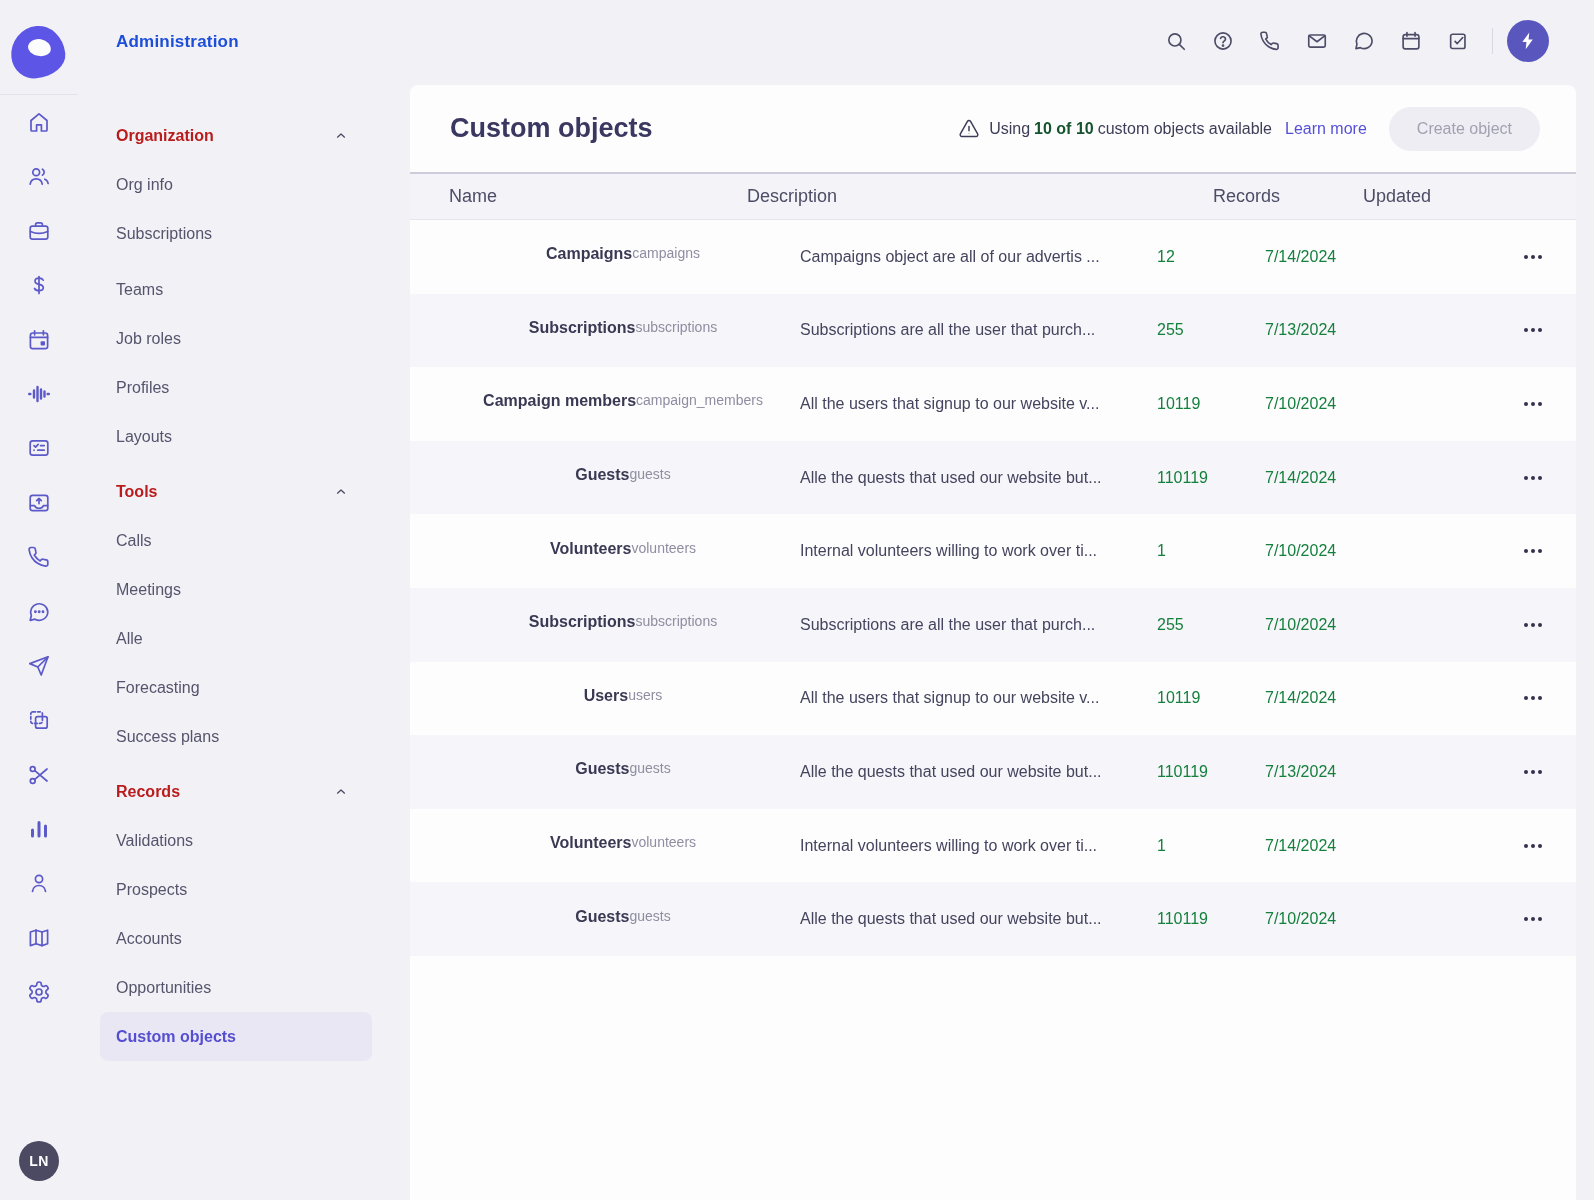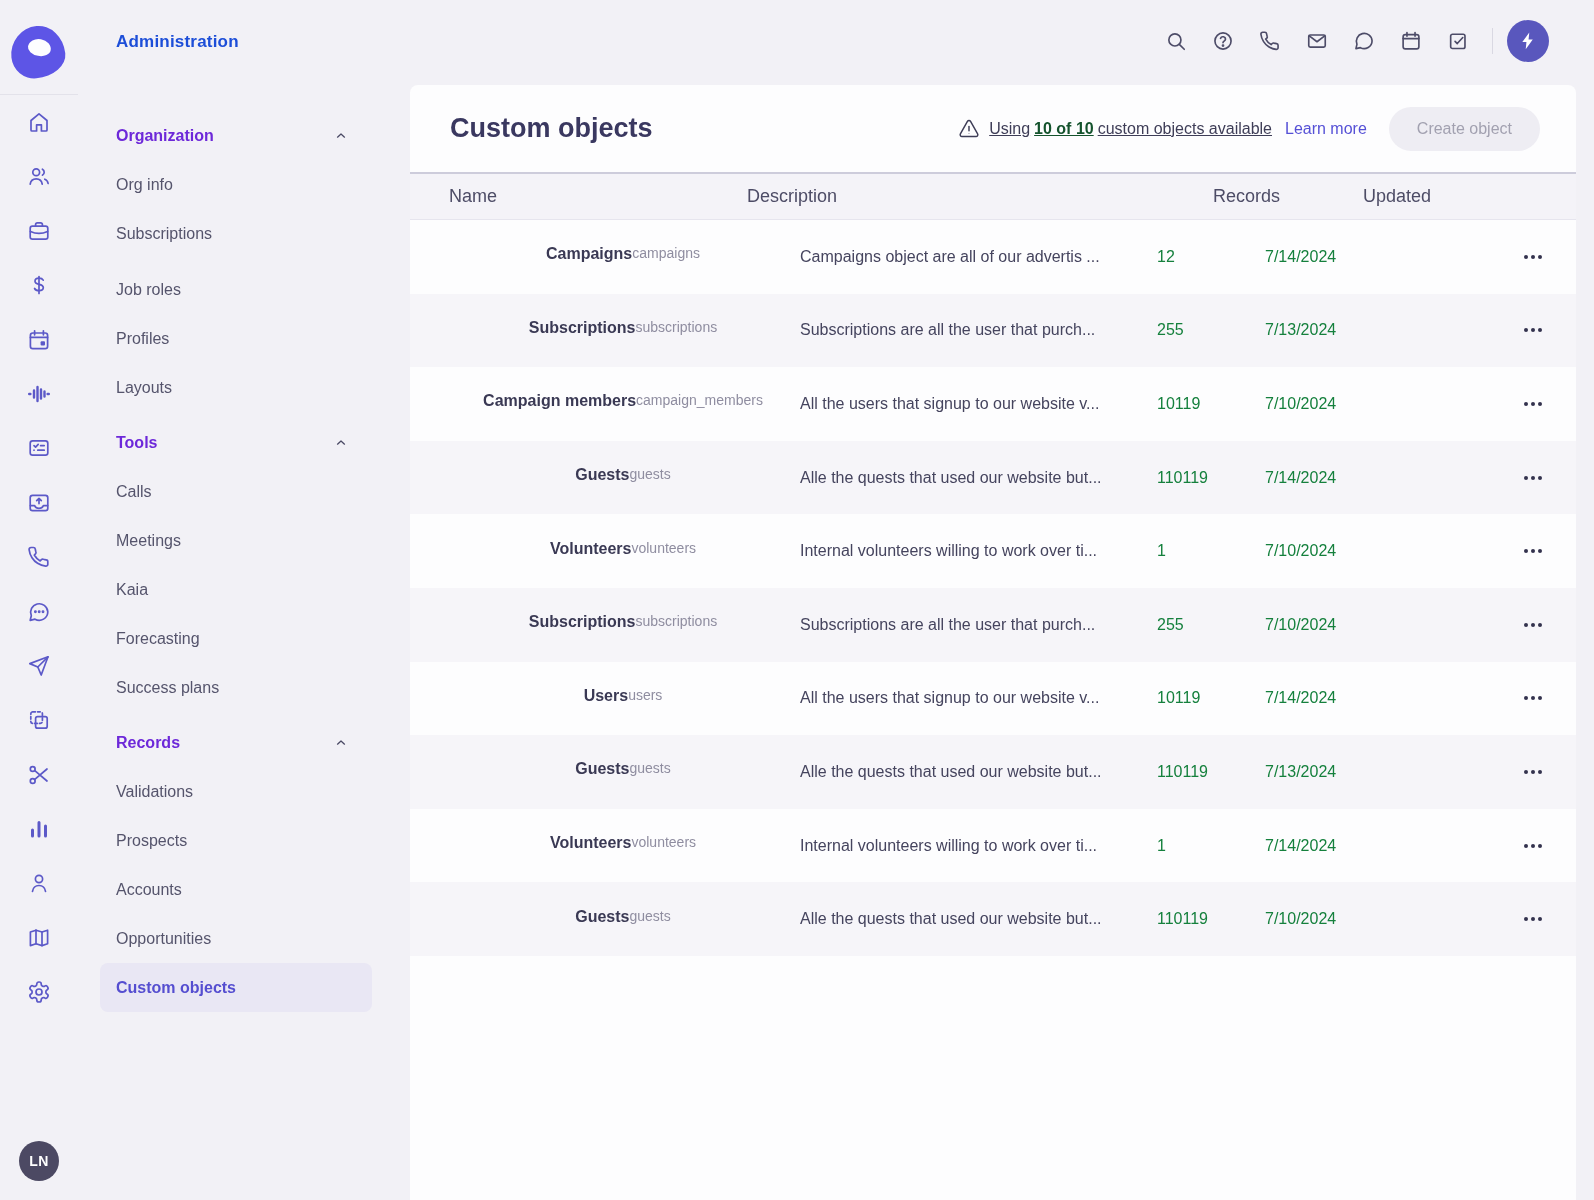--- a/index.html
+++ b/index.html
@@ -28,41 +28,41 @@
     background:#4c4963; color:#ffffff; font-size:14px; font-weight:700; letter-spacing:.5px;
     display:flex; align-items:center; justify-content:center; border:none; cursor:pointer; }
 
   
   .sidebar { position:absolute; left:78px; top:0; width:332px; }
   .app-title { margin:26px 0 0 38px; font-size:17px; line-height:32px; font-weight:700; color:#1d4ed8; letter-spacing:.2px; }
   .side-nav { margin-top:54px; }
   .side-section { margin-top:7px; }
   .side-section:first-child { margin-top:0; }
   .side-header { height:48px; display:flex; align-items:center; justify-content:space-between;
-    padding:0 62px 0 38px; color:#6d28d9; font-weight:700; font-size:16px; cursor:pointer; }
+    padding:0 62px 0 38px; color:#b91c1c; font-weight:700; font-size:16px; cursor:pointer; }
   .side-header .chev { color:#4a4964; display:flex; }
   .side-item { height:49px; display:flex; align-items:center; margin:0 38px 0 22px; padding-left:16px;
     border-radius:8px; font-size:16px; color:#55546c; cursor:pointer; background:transparent; }
   .side-item.selected { background:#e9e7f4; color:#554ed0; font-weight:700; }
 
   
   .topbar { position:absolute; top:20px; right:45px; display:flex; align-items:center; }
   .top-btn { width:40px; height:40px; margin-left:7px; display:flex; align-items:center; justify-content:center;
     background:none; border:none; color:#4d4c68; cursor:pointer; padding:0; }
   .top-divider { width:1px; height:26px; background:#d9d8e2; margin:0 10px 0 14px; }
   .boost { width:42px; height:42px; border-radius:50%; background:#5957bd; border:none; cursor:pointer;
     display:flex; align-items:center; justify-content:center; color:#ffffff; margin-left:4px; }
 
   
   .panel { position:absolute; left:410px; top:85px; width:1166px; height:1115px;
     background:#fdfdfe; border-radius:8px 8px 0 0; }
   .panel-header { height:87px; display:flex; align-items:center; padding:0 36px 0 40px; }
   .panel-title { font-size:27px; font-weight:700; color:#3a3860; white-space:nowrap; }
   .usage { margin-left:auto; display:flex; align-items:center; gap:9px; font-size:16px; color:#3e3d57; white-space:nowrap; }
-  .usage-text > * { margin-right:4px;text-decoration:underline; }
+  .usage-text > * { margin-right:4px; }
   .usage-text b { font-weight:700; color:#14532d; }
   .learn-more { color:#5550d6; cursor:pointer; text-decoration:none; }
   .create-btn { margin-left:22px; height:44px; padding:0 28px; border-radius:22px; border:none;
     background:#eeedf3; color:#a2a1b0; font-size:16px; cursor:default; white-space:nowrap; }
 
   
   .thead { height:48px; background:#f4f3f8; border-top:2px solid #cdccdb; border-bottom:1px solid #e6e5ee;
     display:grid; grid-template-columns:298px 466px 150px 1fr; padding-left:39px; align-items:center;
     font-size:18px; color:#4d4c66; font-weight:500; }
   .row { height:73.6px; display:grid; grid-template-columns:354px 357px 108px 225px 1fr; padding-left:36px;
@@ -207,36 +207,37 @@
           <span class="chev">
             <svg width="14" height="14" viewBox="0 0 24 24" fill="none" stroke="currentColor" stroke-width="2.2" stroke-linecap="round" stroke-linejoin="round">
               <path d="m6 14 6-5.5L18 14"></path>
             </svg>
           </span>
         </div>
         <div class="side-item">Org info</div>
         <div class="side-item">Subscriptions</div>
       </div>
       <div class="side-section">
+        <div class="side-item">Teams</div>
         <div class="side-item">Job roles</div>
         <div class="side-item">Profiles</div>
         <div class="side-item">Layouts</div>
       </div>
       <div class="side-section">
         <div class="side-header">
           <span>Tools</span>
           <span class="chev">
             <svg width="14" height="14" viewBox="0 0 24 24" fill="none" stroke="currentColor" stroke-width="2.2" stroke-linecap="round" stroke-linejoin="round">
               <path d="m6 14 6-5.5L18 14"></path>
             </svg>
           </span>
         </div>
         <div class="side-item">Calls</div>
         <div class="side-item">Meetings</div>
-        <div class="side-item">Kaia</div>
+        <div class="side-item">Alle</div>
         <div class="side-item">Forecasting</div>
         <div class="side-item">Success plans</div>
       </div>
       <div class="side-section">
         <div class="side-header">
           <span>Records</span>
           <span class="chev">
             <svg width="14" height="14" viewBox="0 0 24 24" fill="none" stroke="currentColor" stroke-width="2.2" stroke-linecap="round" stroke-linejoin="round">
               <path d="m6 14 6-5.5L18 14"></path>
             </svg>

